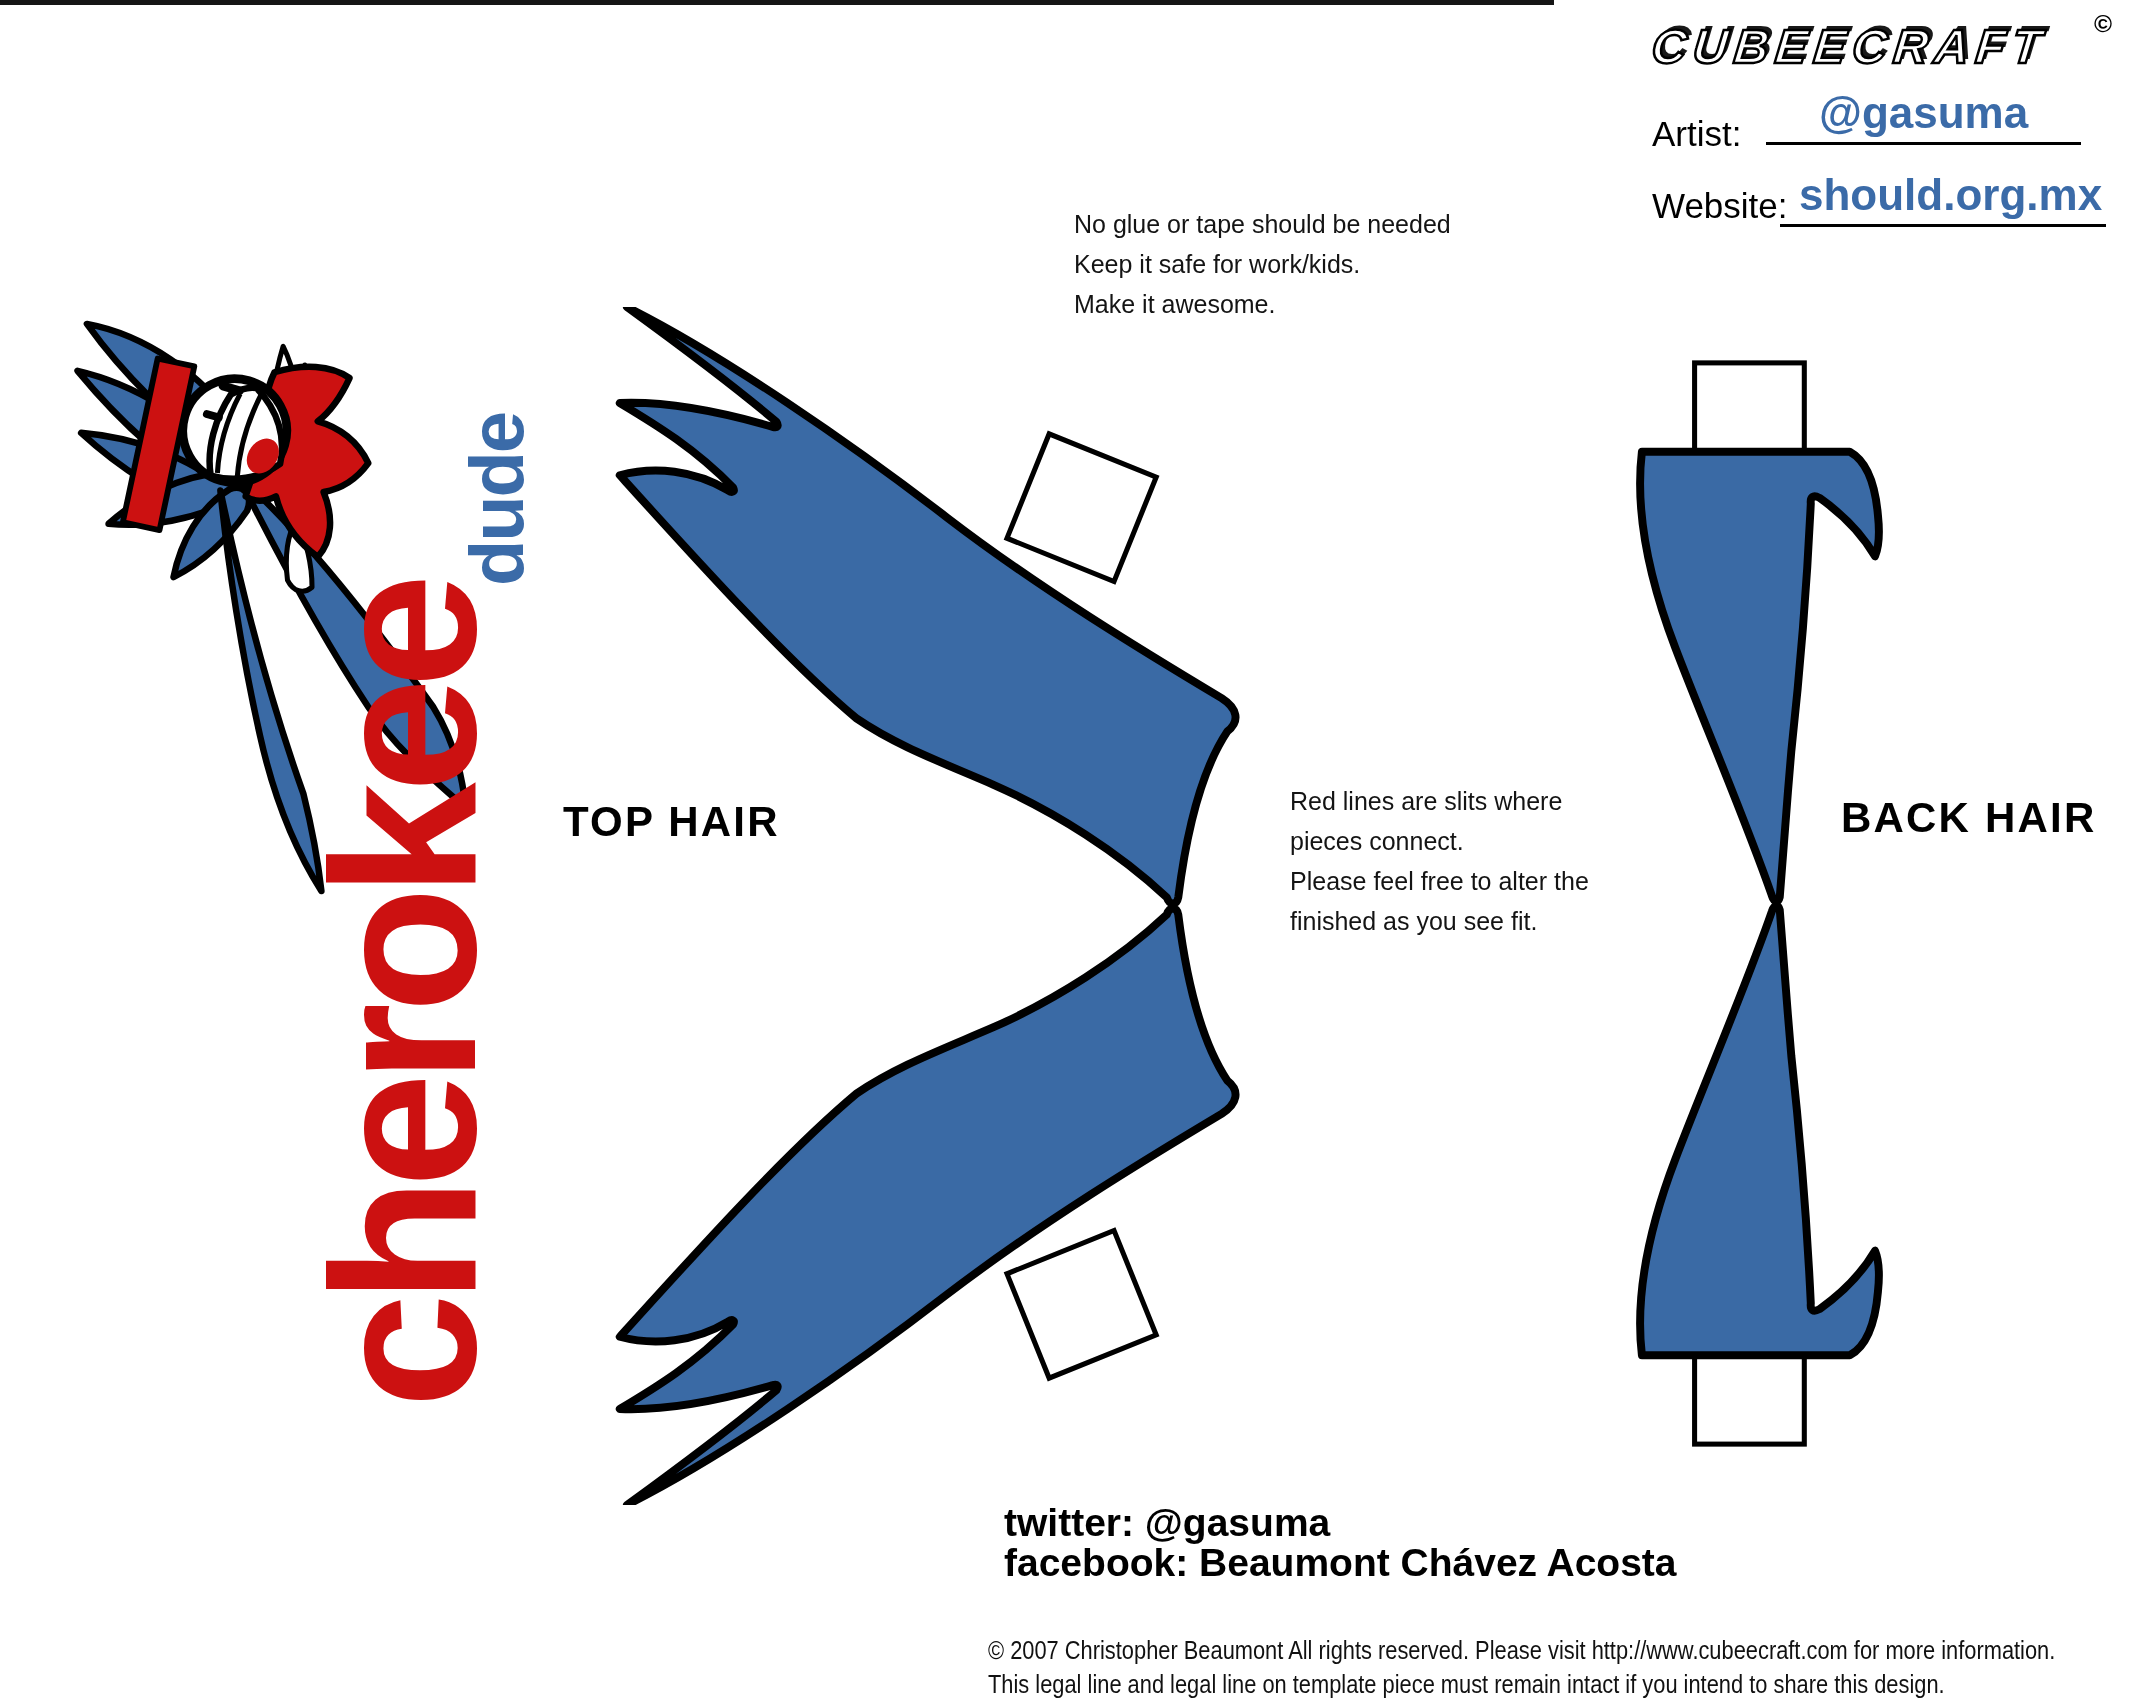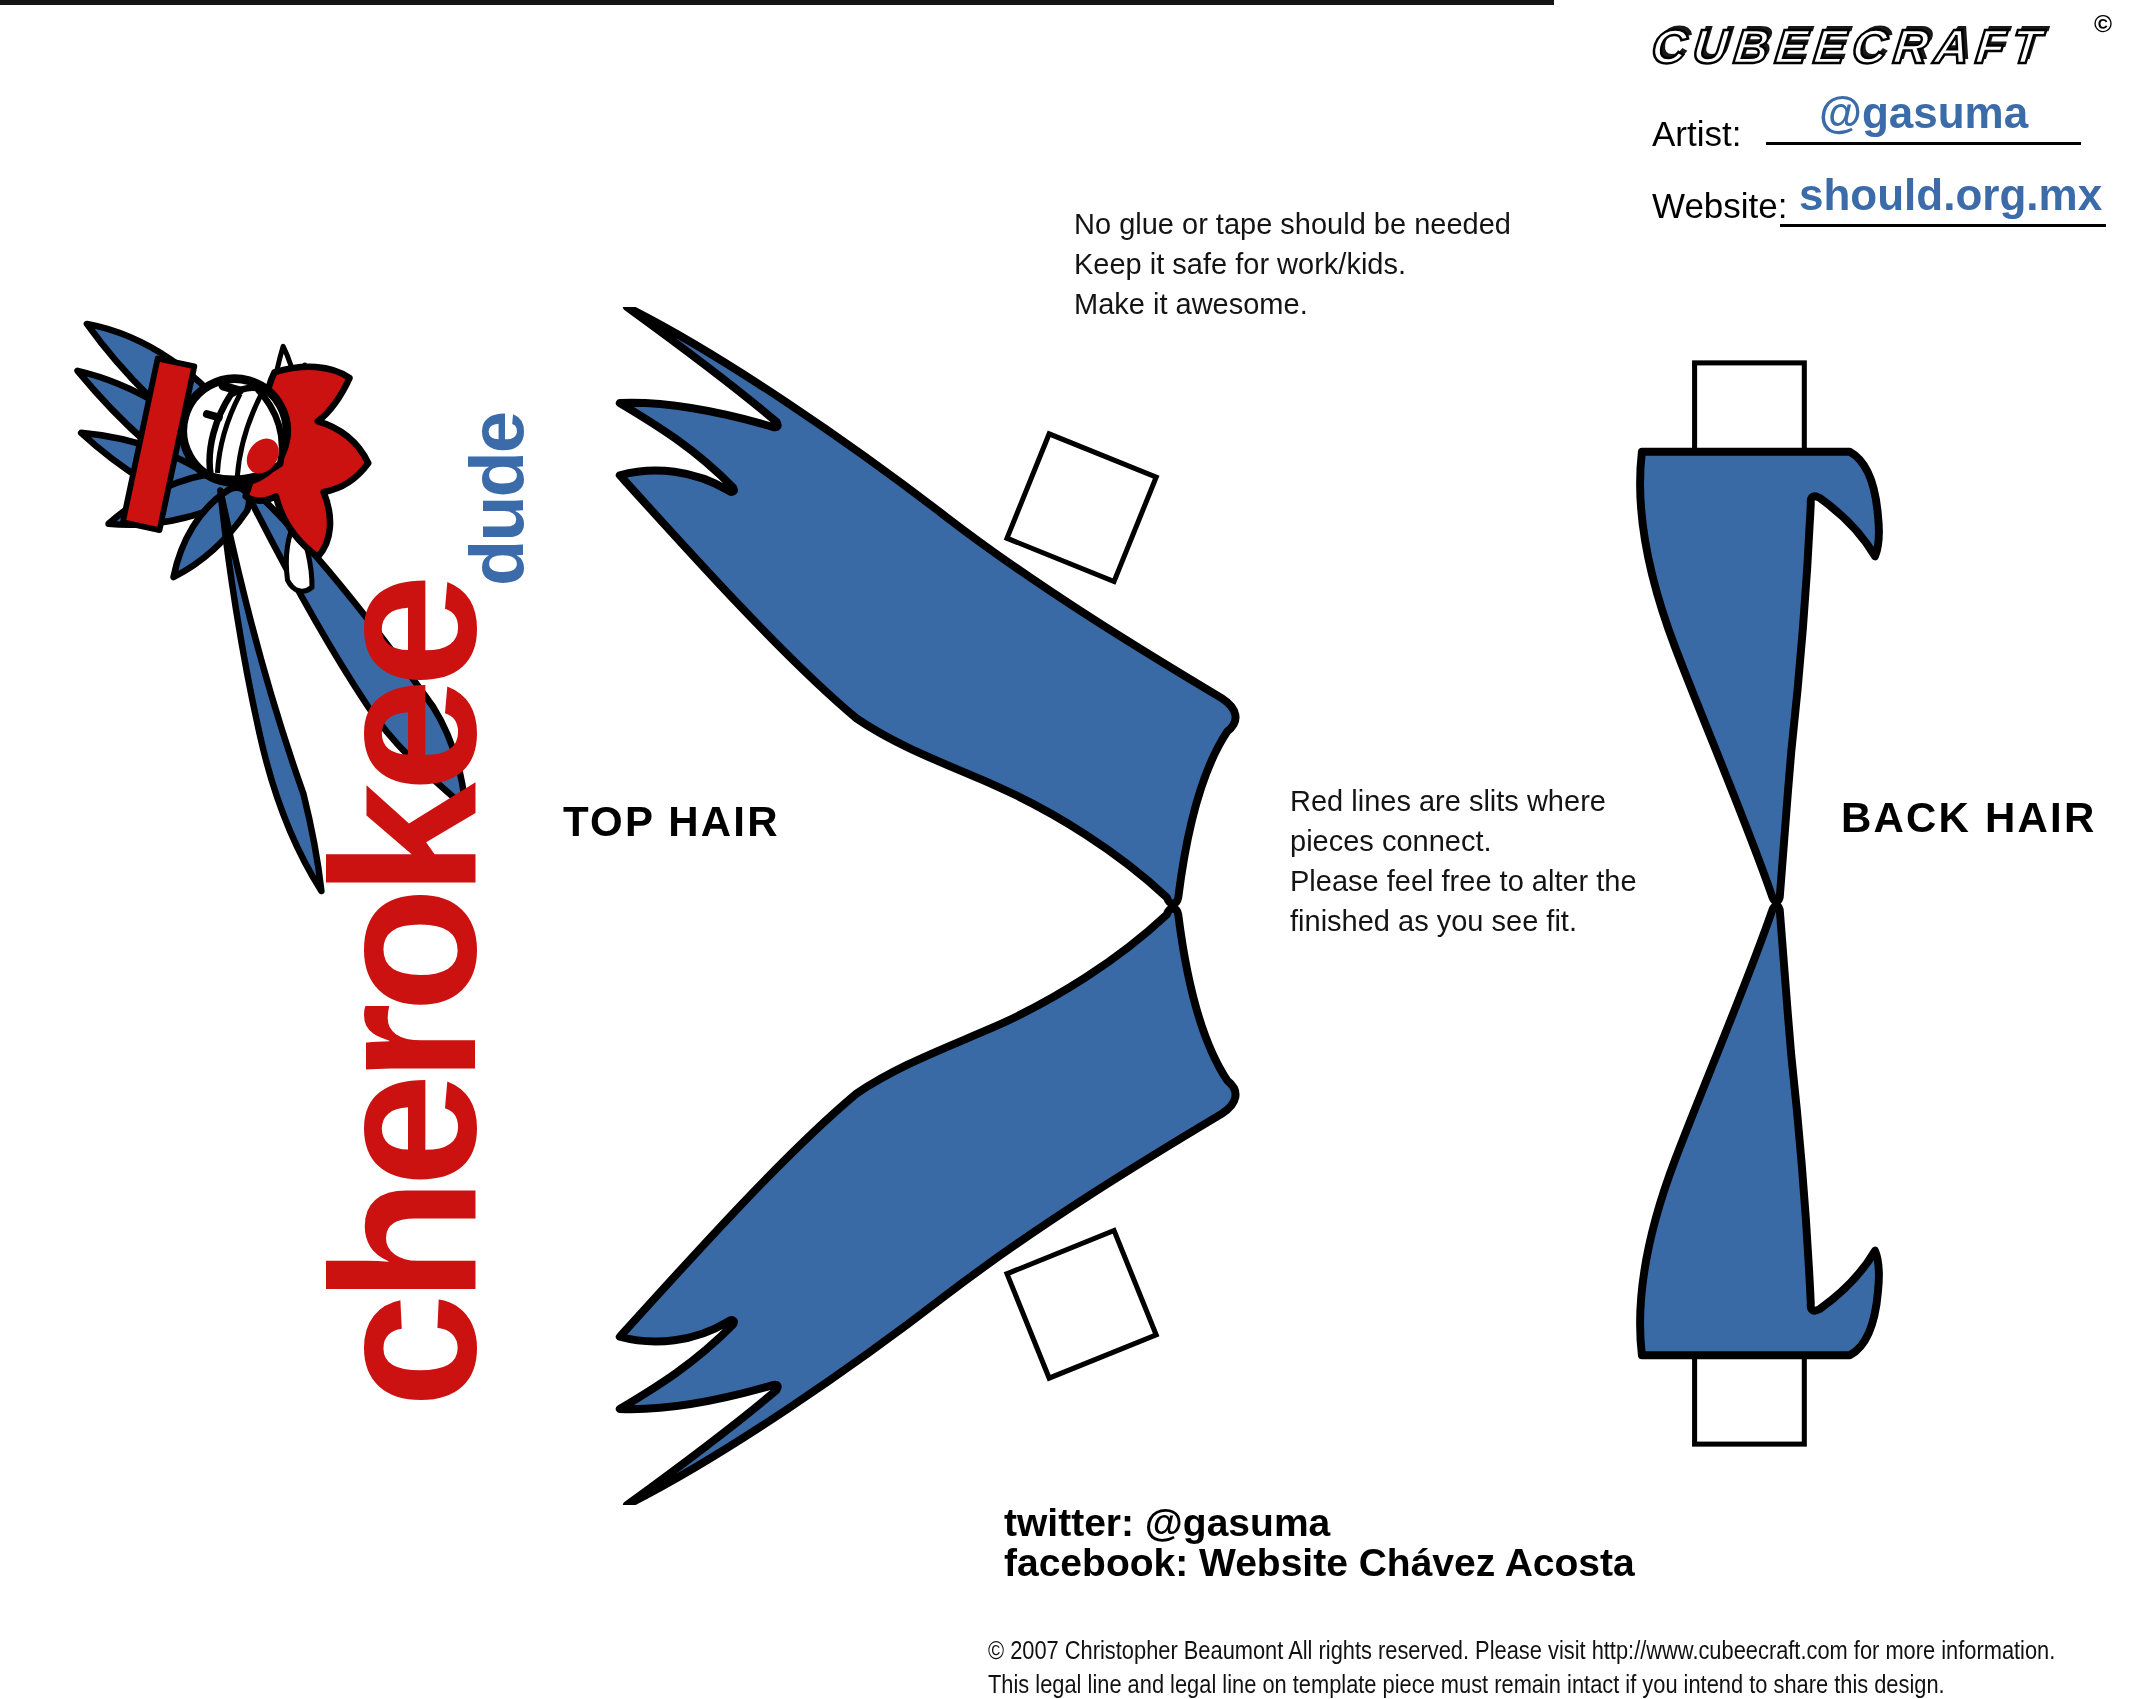--- a/index.html
+++ b/index.html
@@ -18,21 +18,21 @@
     white-space:nowrap;
   }
   #cubee-copyright{
     left:2094px;top:10px;font-size:24.5px;color:#000;font-weight:700;
   }
   .cred-label{font-size:35px;color:#000;}
   .cred-value{font-size:44px;font-weight:700;color:#3b6ba8;white-space:nowrap;}
   .cred-line{height:2.9px;background:#000;}
 
   
-  .para{font-size:29px;line-height:40px;color:#141414;white-space:nowrap;}
+  .para{font-size:25px;line-height:40px;color:#141414;white-space:nowrap;}
 
   
   .rot{transform:rotate(-90deg);transform-origin:top left;white-space:nowrap;display:inline-block;}
   #cherokee-text{left:286px;top:1408px;font-size:206px;font-weight:700;letter-spacing:-10px;color:#cc1111;}
   #dude-text{left:453px;top:586px;font-size:76px;font-weight:700;letter-spacing:-2.2px;color:#3b6ba8;}
 
   .piece-label{font-size:42px;font-weight:700;color:#000;letter-spacing:2.2px;white-space:nowrap;}
 
   
   #social{font-size:39px;font-weight:700;line-height:40px;color:#000;white-space:nowrap;}
@@ -165,21 +165,21 @@
                  C 188 638 128 498 90 398
                  C 50 293 35 203 44 127 Z" fill="#3a6aa5" stroke="#000" stroke-width="11" stroke-linejoin="round"></path>
       </g>
     </defs>
     <use href="#back-hair-half"></use>
     <use href="#back-hair-half" transform="translate(0,1506) scale(1,-1)"></use>
   </svg>
 
   <div class="abs" id="social" style="left:1004px;top:1503px;">
     <div>twitter: @gasuma</div>
-    <div>facebook: Website Chávez Acosta</div>
+    <div>facebook: Beaumont Chávez Acosta</div>
   </div>
 
   <div class="abs" id="legal" style="left:988px;top:1633px;">
     <div><span class="squeeze">© 2007 Christopher Beaumont All rights reserved. Please visit http://www.cubeecraft.com for more information.</span></div>
     <div><span class="squeeze">This legal line and legal line on template piece must remain intact if you intend to share this design.</span></div>
   </div>
 
 </div>
 
 

